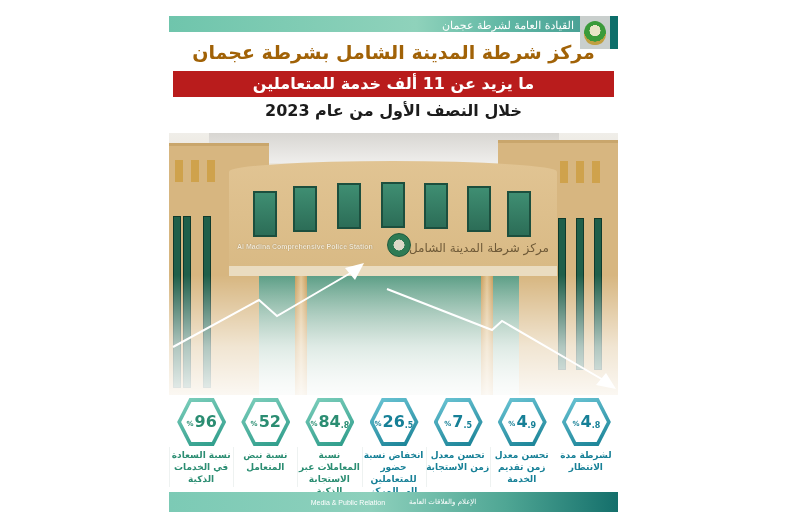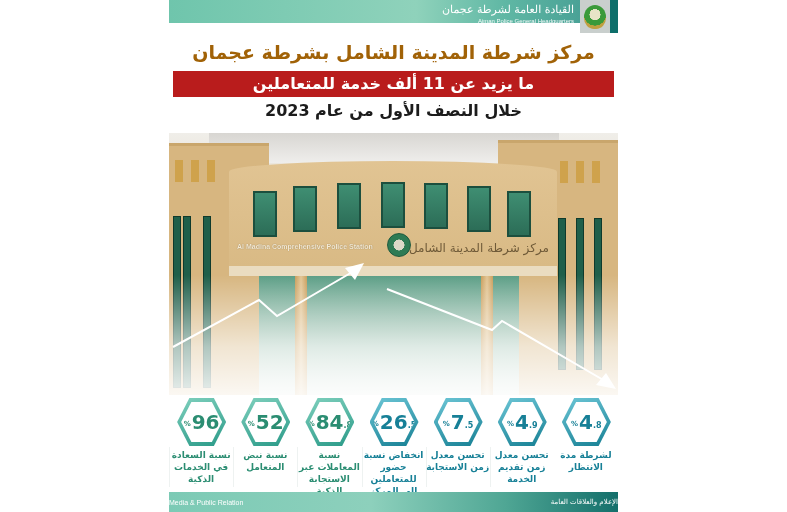--- a/index.html
+++ b/index.html
@@ -5,21 +5,21 @@
   html, body { margin:0; padding:0; }
   body {
     width:787px; height:512px; background:#ffffff; position:relative; overflow:hidden;
     font-family:"DejaVu Sans", sans-serif;
   }
   .frame {
     position:absolute; left:169px; top:0; width:449px; height:512px; background:#ffffff; overflow:hidden;
   }
   
   .header {
-    position:absolute; left:0; top:0; width:449px; height:23px;
+    position:absolute; left:0; top:16px; width:449px; height:16px;
     background:linear-gradient(90deg,#6fc5ac 0%,#8fd2bb 55%,#5fb7a4 75%,#3f978f 100%);
   }
   .header .logo-box {
     position:absolute; right:8px; top:0; width:30px; height:33px; background:#c9cfcd;
     display:flex; align-items:center; justify-content:center;
   }
   .header .end-strip { position:absolute; right:0; top:0; width:8px; height:33px; background:#0d6e6a; }
   .emblem {
     width:22px; height:24px; border-radius:50% 50% 45% 45%;
     background:radial-gradient(circle at 50% 40%, #e8e4c6 0 30%, #3a9a3a 31% 60%, #c0a040 61% 100%);
@@ -87,37 +87,37 @@
     clip-path:polygon(25% 0%,75% 0%,100% 50%,75% 100%,25% 100%,0% 50%);
     background:linear-gradient(160deg,#7fd0bd,#2a9a88);
   }
   .hex.blue { background:linear-gradient(160deg,#6cc6d6,#167f93); }
   .hex-inner {
     position:absolute; left:4px; top:4px; width:41px; height:40px;
     clip-path:polygon(25% 0%,75% 0%,100% 50%,75% 100%,25% 100%,0% 50%);
     background:#ffffff; display:flex; align-items:center; justify-content:center; direction:ltr;
   }
   .pct { font-size:7px; font-weight:bold; margin-right:1px; margin-top:4px; }
-  .val { font-size:20px; font-weight:bold; line-height:16px; }
+  .val { font-size:16px; font-weight:bold; line-height:16px; }
   .dec { font-size:8px; font-weight:bold; margin-top:7px; }
   .green .pct, .green .val, .green .dec { color:#2b8d72; }
   .blue-t .pct, .blue-t .val, .blue-t .dec { color:#178097; }
   .label {
     position:absolute; left:0; top:54px; width:64px; text-align:center; direction:rtl;
     font-size:9px; font-weight:bold; line-height:12px;
   }
   .label.green { color:#2b8d72; }
   .label.blue-t { color:#178097; }
   .divider { position:absolute; top:52px; left:0; width:1px; height:40px; background:#eef2f1; }
 
   
   .footer {
     position:absolute; left:0; top:492px; width:449px; height:20px;
     background:linear-gradient(90deg,#7ccab5 0%,#8dd0bc 45%,#4fa694 75%,#146f6b 100%);
-    display:flex; justify-content:space-between; align-items:center; gap:24px; color:#ffffff;
+    display:flex; justify-content:center; align-items:center; gap:24px; color:#ffffff;
   }
   .footer .en { font-family:"Liberation Sans", sans-serif; font-size:7px; }
   .footer .ar { font-size:7px; direction:rtl; }
 </style>
 </head>
 <body>
 
 <div class="frame">
 
   <div class="header">

